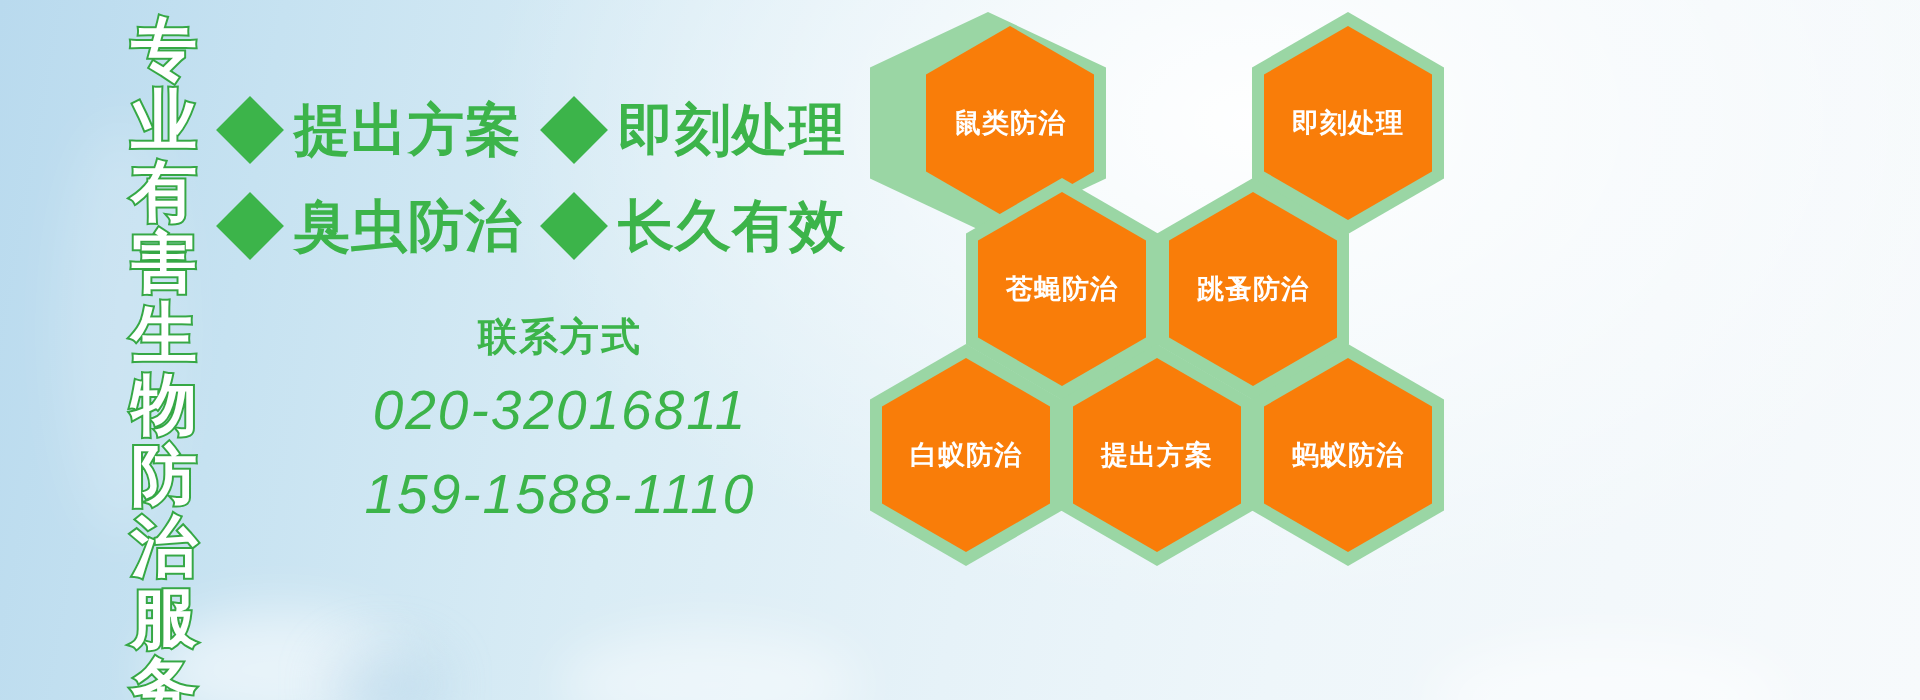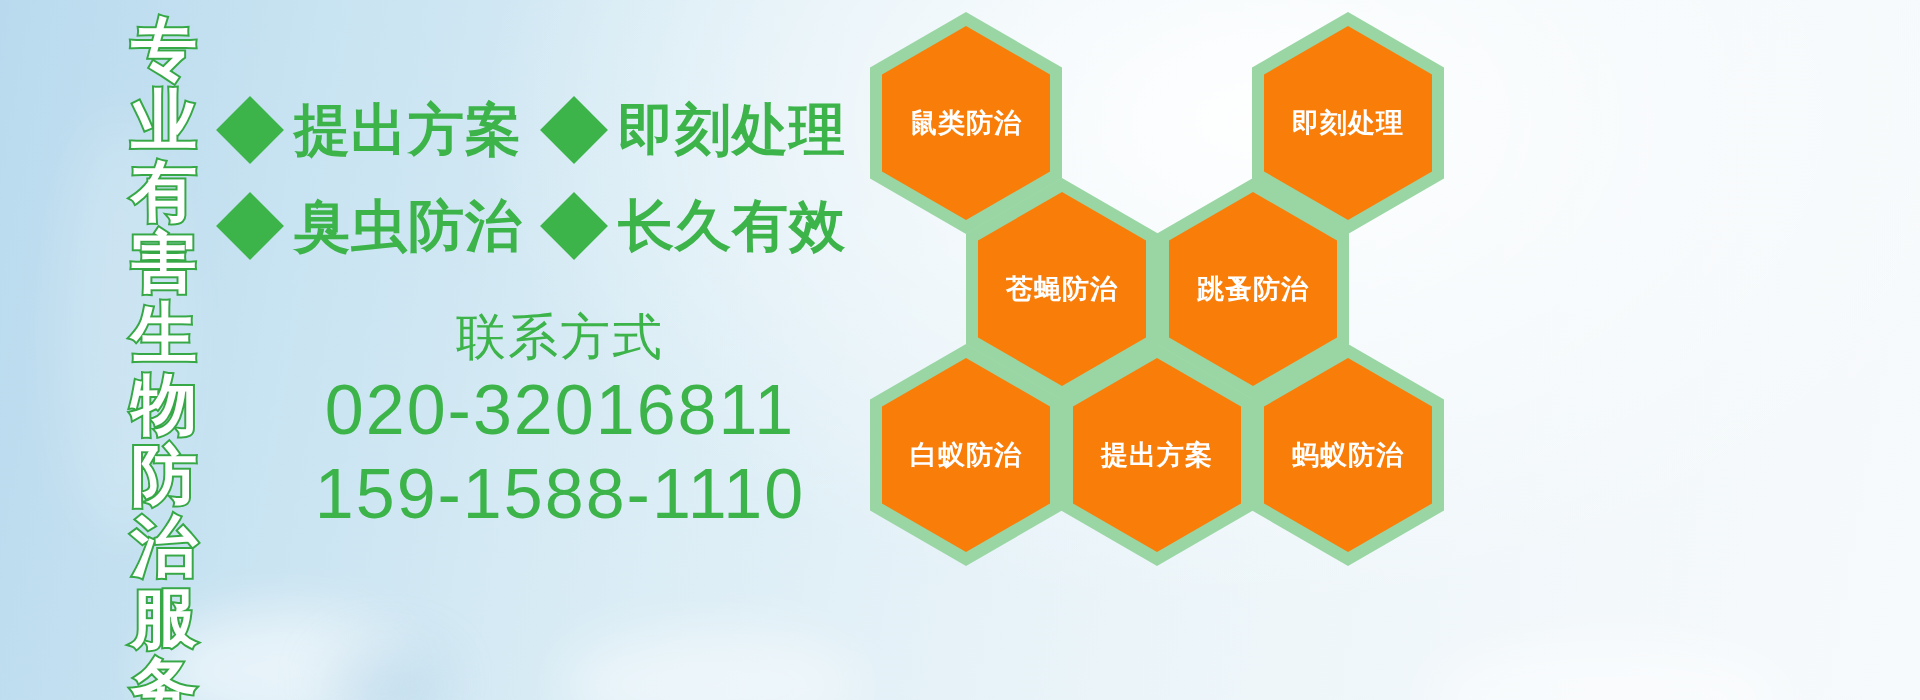--- a/index.html
+++ b/index.html
@@ -97,32 +97,33 @@
 
   
   .contact {
     position: absolute;
     left: 300px;
     top: 306px;
     width: 520px;
     text-align: center;
   }
   .contact-title {
-    font-size: 50px;
+    font-size: 39px;
     line-height: 62px;
-    font-weight: normal;
+    font-weight: bold;
     color: #3cb44a;
     letter-spacing: 2px;
   }
   .contact-phone {
-    font-size: 70px;
+    font-size: 55px;
     line-height: 84px;
     font-weight: normal;
     color: #3cb44a;
     letter-spacing: 2px;
+    font-style: italic;
   }
 
   
   .honeycomb {
     position: absolute;
     left: 862px;
     top: 2px;
     width: 590px;
     height: 560px;
   }
@@ -151,21 +152,21 @@
     font-size: 27px;
     line-height: 30px;
     font-weight: bold;
     color: #ffffff;
     letter-spacing: 1px;
     white-space: nowrap;
     text-align: center;
   }
 
   
-  .hex.r1c1 { left: 8px;   top: 10px;  }
+  .hex.r1c1 { left: 8px;   top: 10px; padding-left: 44px;  }
   .hex.r1c2 { left: 199px; top: 10px;  }
   .hex.r1c3 { left: 390px; top: 10px;  }
   .hex.r2c1 { left: 104px; top: 176px; }
   .hex.r2c2 { left: 295px; top: 176px; }
   .hex.r3c1 { left: 8px;   top: 342px; }
   .hex.r3c2 { left: 199px; top: 342px; }
   .hex.r3c3 { left: 390px; top: 342px; }
 </style>
 </head>
 <body>

